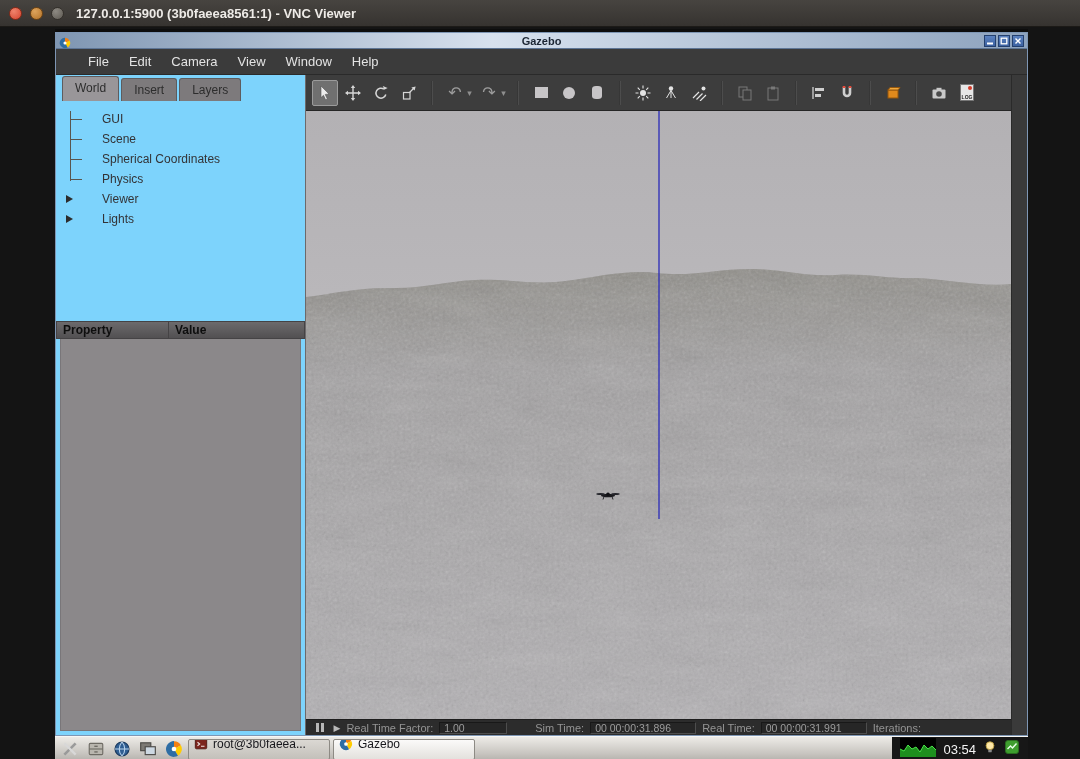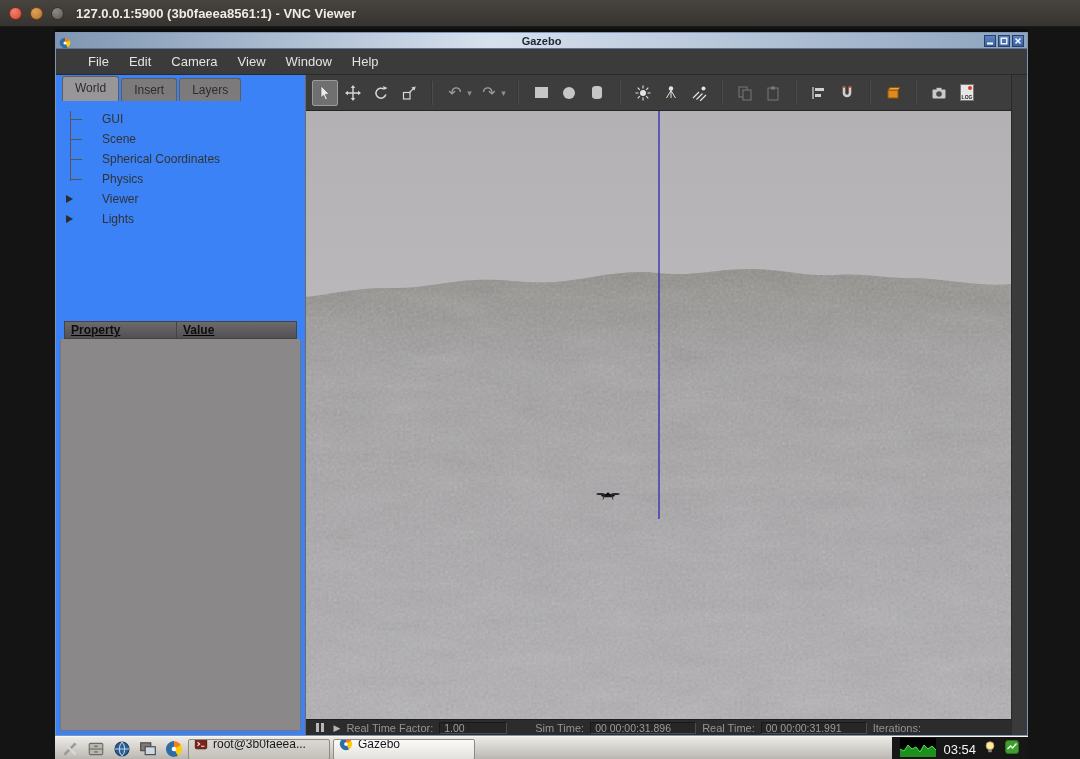--- a/index.html
+++ b/index.html
@@ -30,34 +30,34 @@
   .gz-btn { width:12px; height:12px; background:linear-gradient(#5b82c0,#3c62a2); border:1px solid #24406e;
     display:flex; align-items:center; justify-content:center; }
 
   .menubar { height:26px; flex:0 0 26px; background:#3b3b3b; border-bottom:1px solid #2a2a2a;
     display:flex; align-items:center; padding-left:22px; }
   .menu-item { color:#e3e3e3; font-size:13px; padding:4px 10px; }
 
   .content { flex:1; display:flex; min-height:0; }
 
   
-  .sidebar { width:250px; flex:0 0 250px; background:#3b82f6; border-right:1px solid #6c696b;
+  .sidebar { width:250px; flex:0 0 250px; background:#7dd3fc; border-right:1px solid #6c696b;
     display:flex; flex-direction:column; }
   .tabs { height:26px; flex:0 0 26px; display:flex; align-items:flex-end; padding-left:6px; gap:2px; }
   .tab { font-size:12px; color:#2d2d2d; padding:4px 12px; background:#7d7a7c;
     border:1px solid #5e5c5e; border-bottom:none; border-radius:3px 3px 0 0; }
   .tab.active { background:#999699; padding-bottom:6px; }
   .tree { list-style:none; margin-top:8px; position:relative; }
   .tree .vline { position:absolute; left:14px; top:2px; height:70px; border-left:1px solid #59564f; }
   .tree li { height:20px; line-height:20px; font-size:12px; color:#333336; position:relative; padding-left:46px; white-space:nowrap; }
   .tree li.plain::before { content:""; position:absolute; left:14px; top:10px; width:12px; border-top:1px solid #59564f; }
   .tree li.expandable::before { content:""; position:absolute; left:10px; top:6px;
     border-left:7px solid #2c2c2c; border-top:4px solid transparent; border-bottom:4px solid transparent; }
-  .prop-header { margin:92px 8px 0; height:18px; flex:0 0 18px; background:linear-gradient(#6c6a6c,#525052);
-    border:1px solid #454345; display:flex; align-items:center;text-decoration:underline; }
+  .prop-header { margin:92px 0 0; height:18px; flex:0 0 18px; background:linear-gradient(#6c6a6c,#525052);
+    border:1px solid #454345; display:flex; align-items:center; }
   .prop-col1 { width:112px; padding-left:6px; font-size:12px; font-weight:bold; color:#0e0e0e;
     border-right:1px solid #454345; height:100%; line-height:16px; }
   .prop-col2 { padding-left:6px; font-size:12px; font-weight:bold; color:#0e0e0e; }
   .prop-body { flex:1; margin:0 4px 4px; background:#8b888a; border:1px solid #797679; border-top:none; }
 
   
   .main { flex:1; display:flex; flex-direction:column; min-width:0; }
   .toolbar { height:36px; flex:0 0 36px; background:#3d3d3d; border-bottom:1px solid #252525;
     display:flex; align-items:center; padding:0 6px; gap:2px; overflow:hidden; }
   .tbtn { width:26px; height:26px; flex:0 0 auto; display:flex; align-items:center; justify-content:center;

